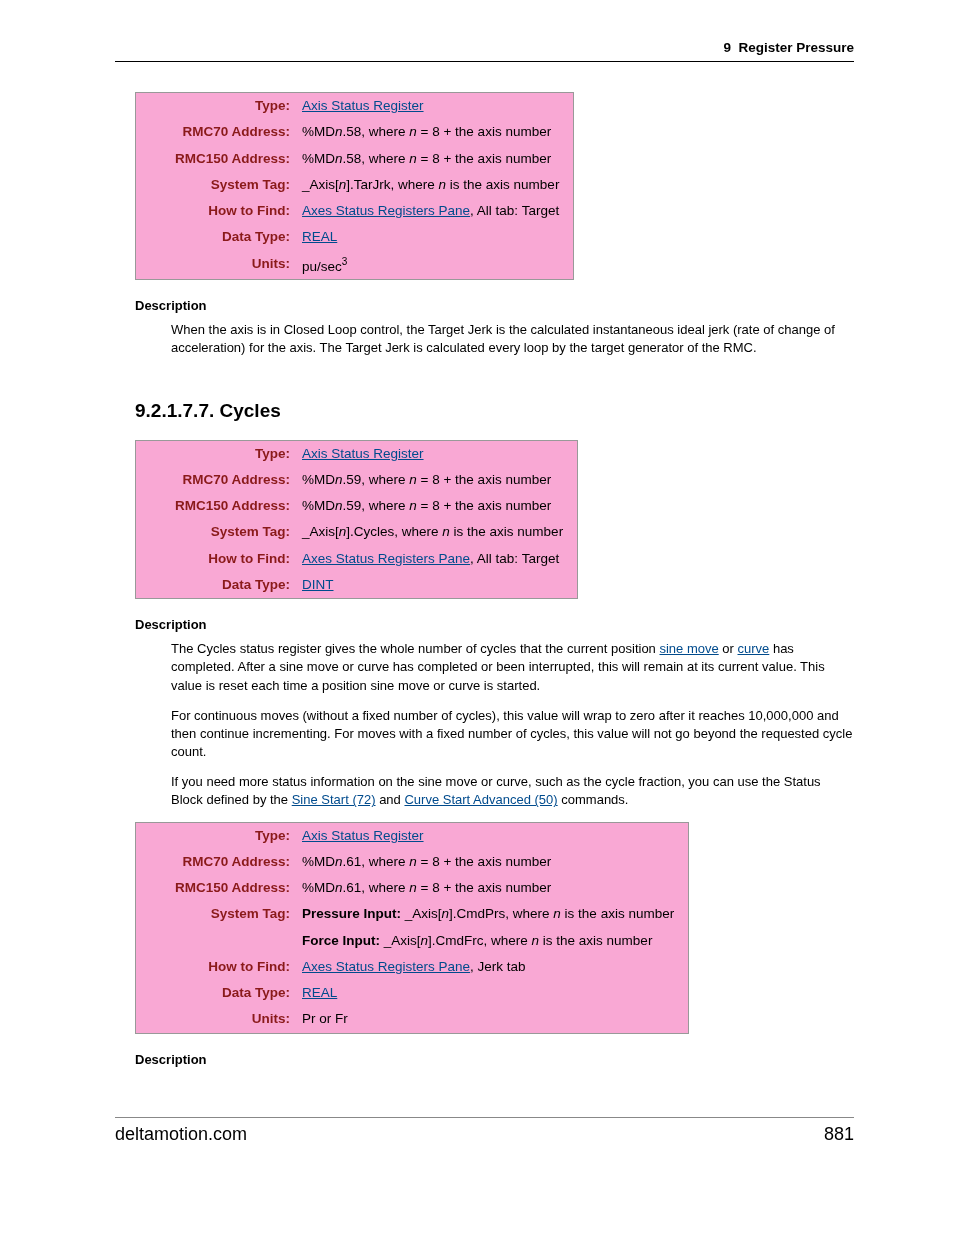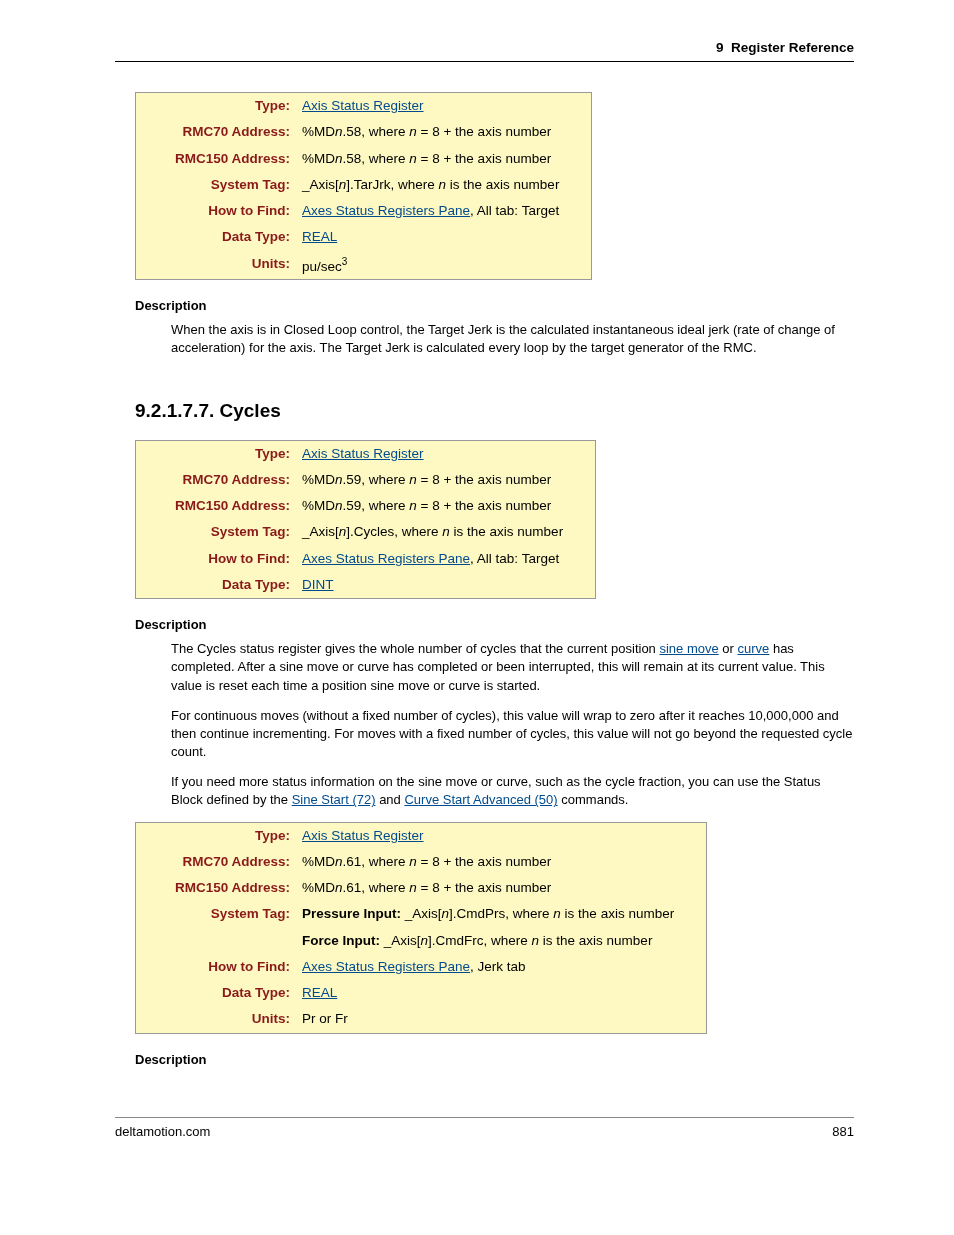--- a/index.html
+++ b/index.html
@@ -18,41 +18,41 @@
   .header-section {
     text-align: right;
     font-weight: bold;
     font-size: 13.5px;
     padding: 0 0 6px 0;
     border-bottom: 1.5px solid #000;
     margin-bottom: 30px;
   }
   table.info {
     border-collapse: collapse;
-    background: #fef9c3;
+    background: #f9a8d4;
     border: 1px solid #999;
     margin-left: 20px;
     margin-bottom: 18px;
   }
   table.info td {
     padding: 3px 6px 3px 6px;
     vertical-align: top;
     font-size: 13.5px;
     line-height: 1.5;
   }
   table.info td.label {
     color: #8a1a1a;
     font-weight: bold;
     text-align: right;
     white-space: nowrap;
     padding-left: 14px;
     width: 140px;
   }
   table.info td.val {
-    padding-right: 32px;
+    padding-right: 14px;
   }
   .link {
     color: #004b8d;
     text-decoration: underline;
   }
   .ital { font-style: italic; }
   .b { font-weight: bold; }
   sup { font-size: 10px; }
   h4.desc {
     font-size: 13px;
@@ -66,32 +66,32 @@
   }
   h4.sec {
     font-size: 19px;
     font-weight: bold;
     margin: 42px 0 18px 20px;
   }
   .footer {
     border-top: 1px solid #888;
     margin-top: 50px;
     padding-top: 6px;
-    font-size: 13px;
+    font-size: 18px;
     display: flex;
     justify-content: space-between;
   }
 </style>
 </head>
 <body>
 
 <div class="page">
 
   <div class="header-section">
-    <span>9</span>&nbsp;&nbsp;<span>Register Reference</span>
+    <span>9</span>&nbsp;&nbsp;<span>Register Pressure</span>
   </div>
 
   <table class="info">
     <tbody>
         <tr>
       <td class="label">Type:</td>
       <td class="val"><span class="link">Axis Status Register</span></td>
     </tr>
     <tr>
       <td class="label">RMC70 Address:</td>

